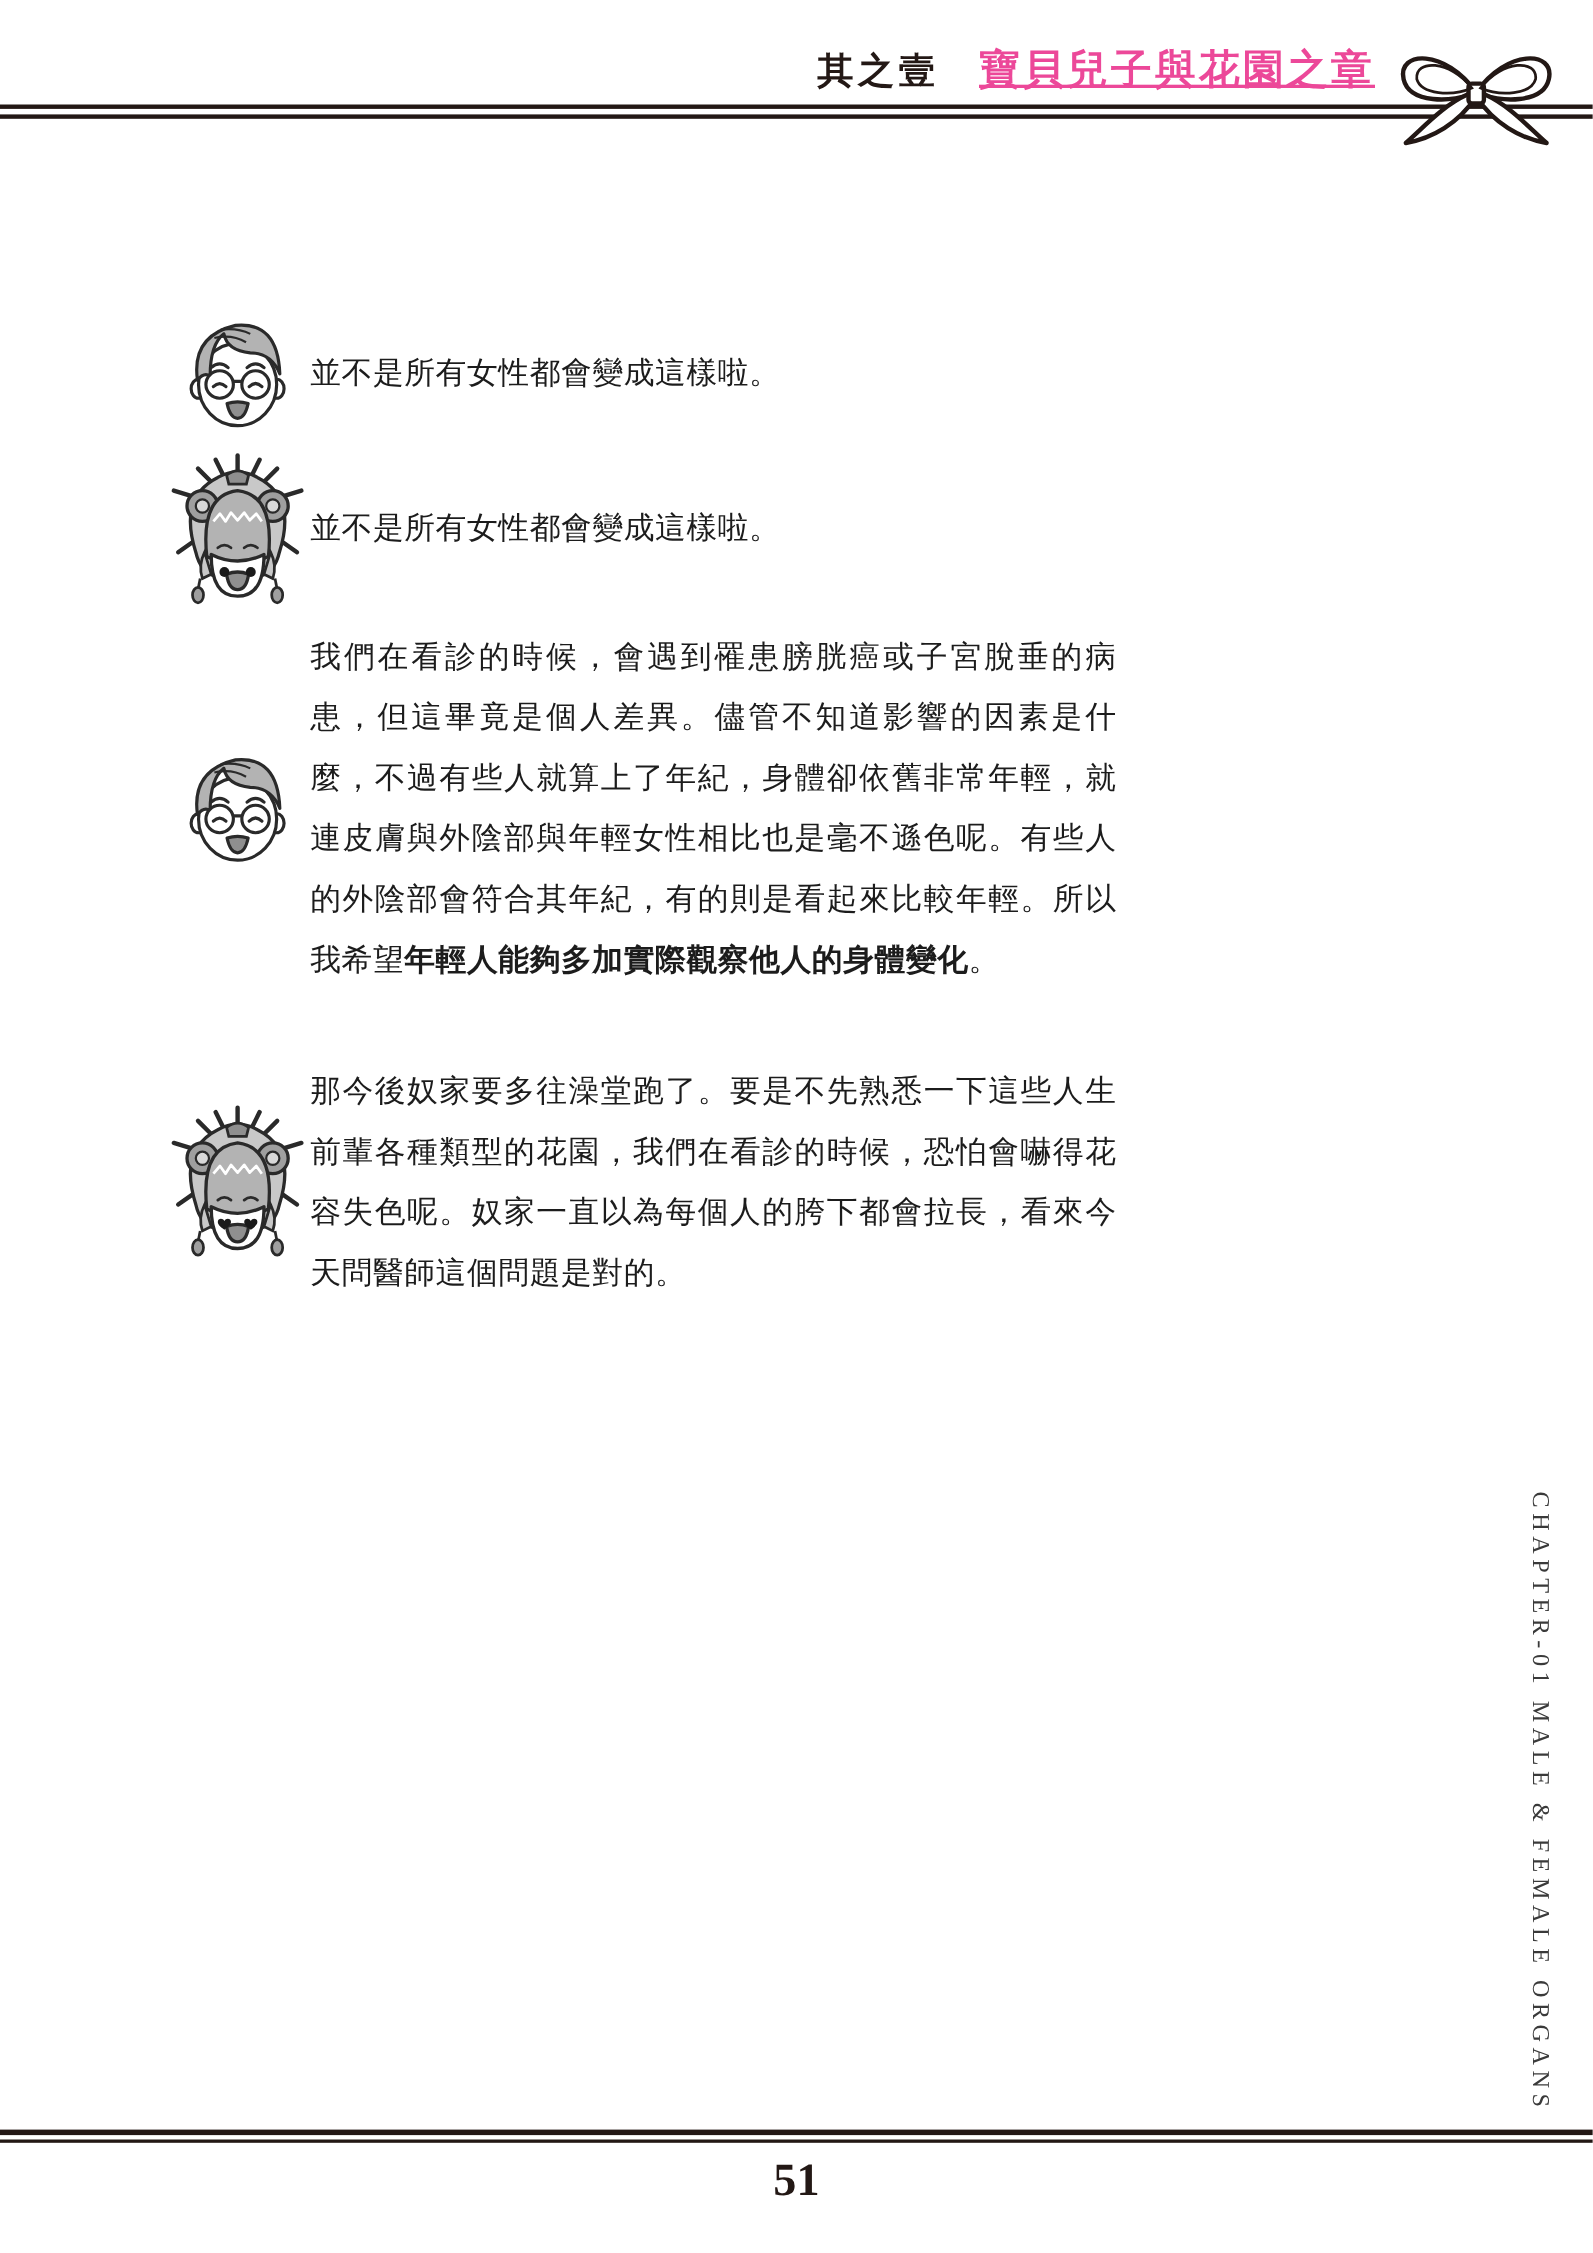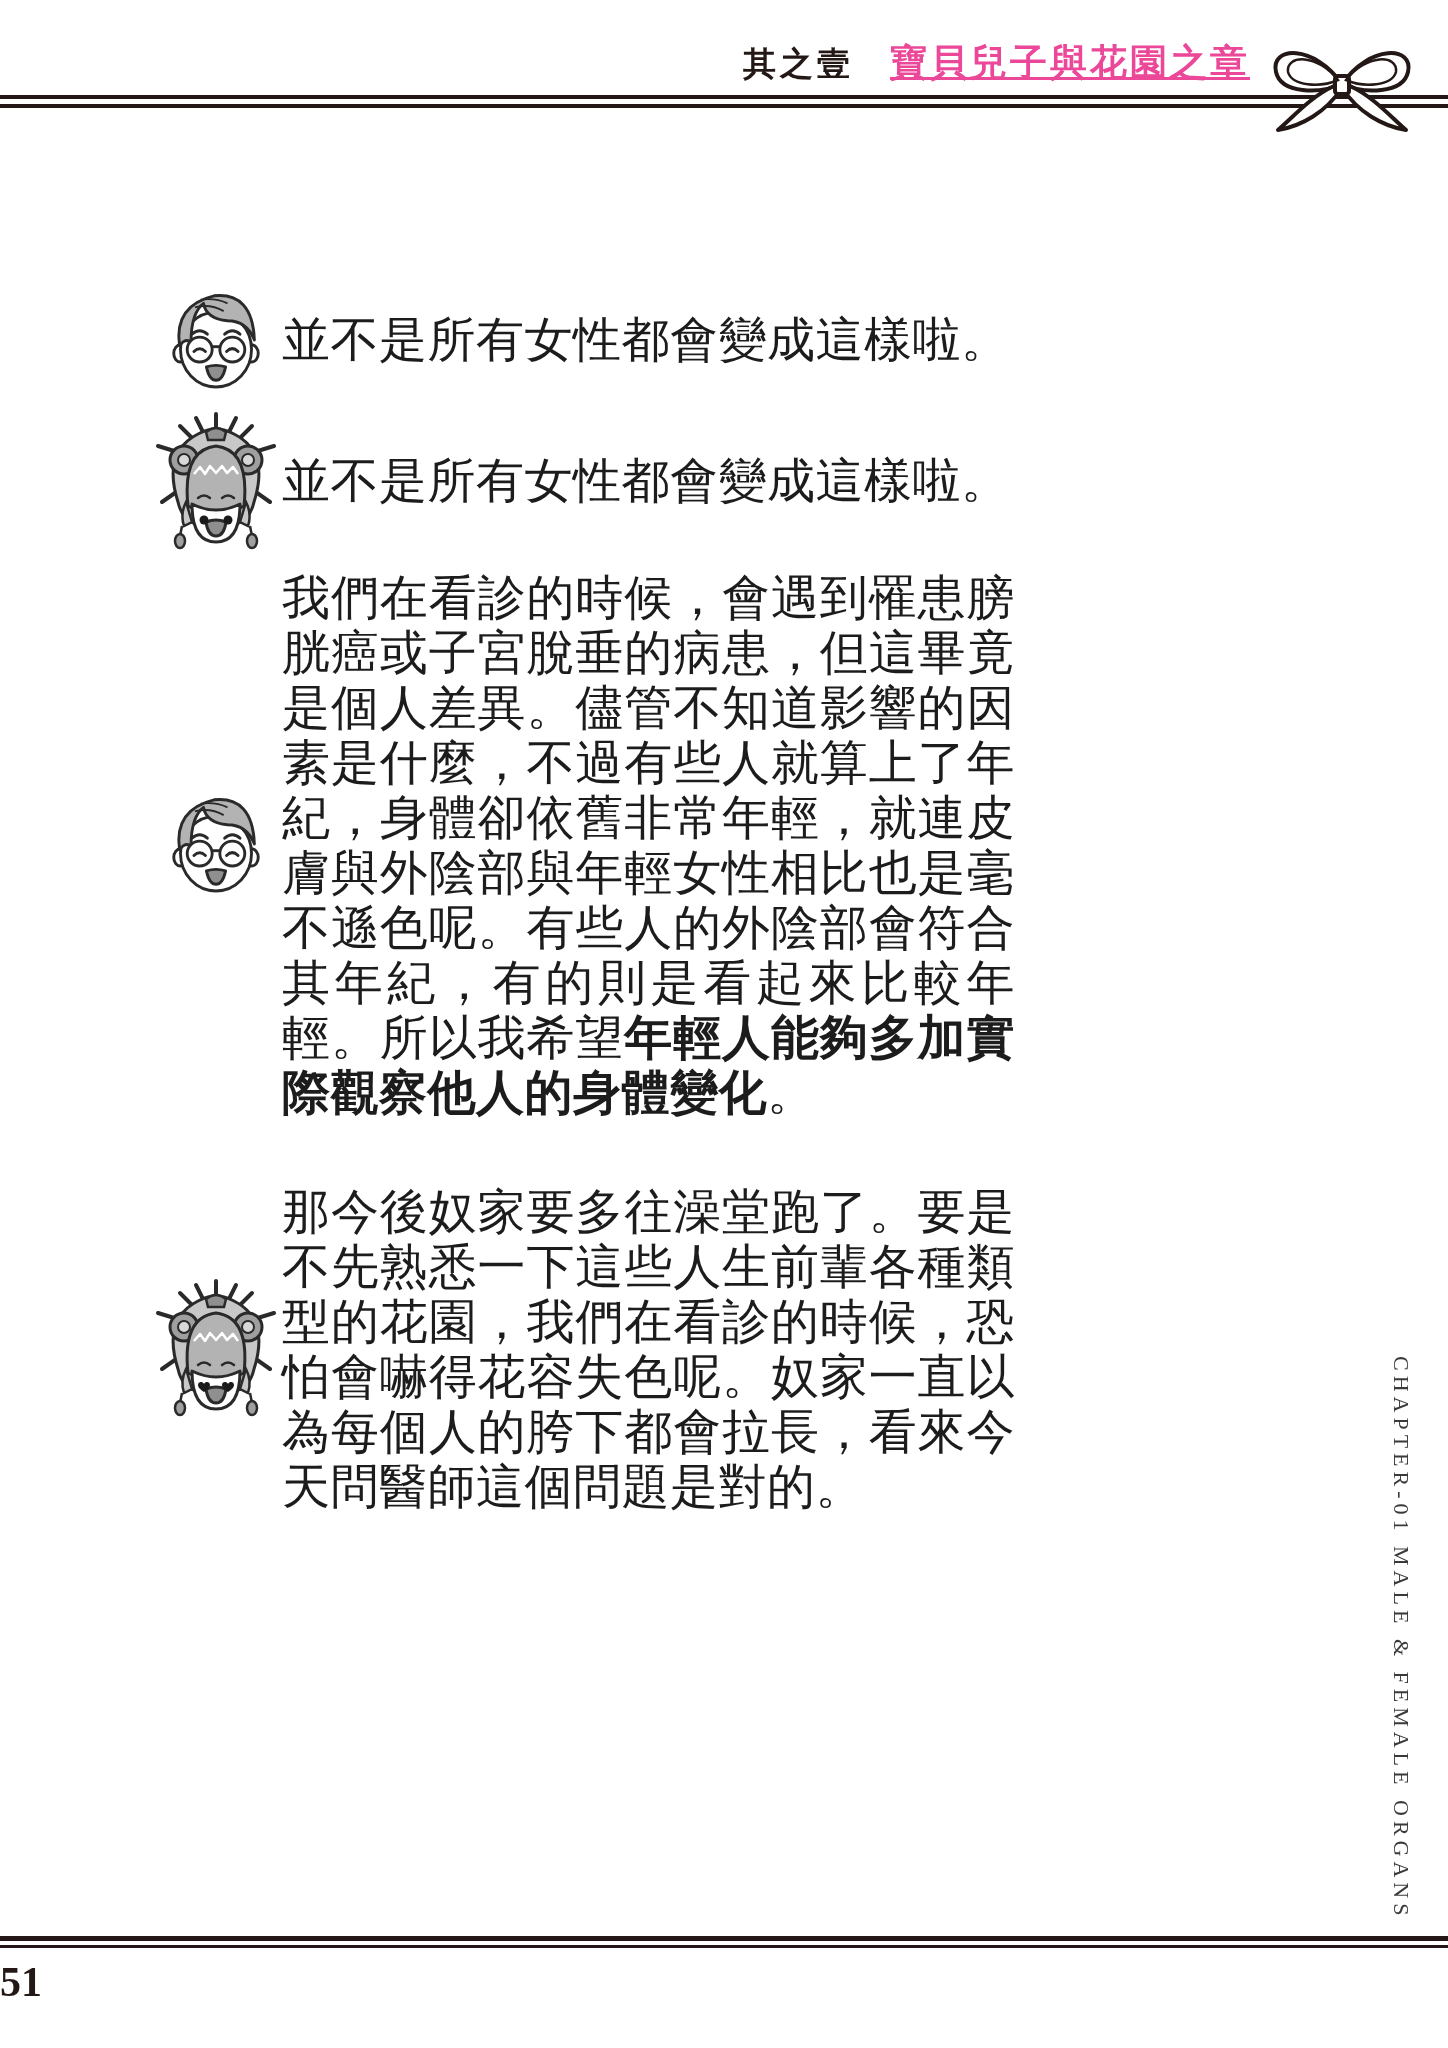--- a/index.html
+++ b/index.html
@@ -19,38 +19,38 @@
   .rule{position:absolute;left:0;width:1448px;box-sizing:border-box;
     border-top:4px solid #231815;border-bottom:4px solid #231815;}
   .rule-top{top:95px;height:13px;}
   .rule-bottom{top:1936px;height:12px;border-top-width:5px;border-bottom-width:3px;}
   .bow-wrap{position:absolute;top:30px;right:14px;width:178px;height:104px;z-index:5;}
   
   .dialogue{position:absolute;left:150px;top:286px;width:880px;}
   .dlg-row{display:flex;align-items:center;margin-bottom:14px;}
   .dlg-row.para{align-items:center;}
   .avatar-col{width:132px;flex:0 0 132px;display:flex;justify-content:center;}
-  .speech{font-size:48px;line-height:55px;color:#1c1c1c;letter-spacing:0.5px;}
+  .speech{font-size:28px;line-height:55px;color:#1c1c1c;letter-spacing:0.5px;}
   .speech.block{width:733px;text-align:justify;text-justify:inter-ideograph;}
   .speech b{font-family:"Liberation Sans","DejaVu Sans",sans-serif;font-weight:700;}
   .row-1{margin-bottom:18px;}
   .row-2{margin-bottom:16px;}
   .row-3{margin-bottom:60px;}
   .row-3 .speech,.row-4 .speech{margin-top:4px;}
   
   .side-caption{
     position:absolute;top:1356px;right:34px;
     writing-mode:vertical-rl;
     font-size:22px;letter-spacing:5px;color:#3a3a3a;
     font-family:"Liberation Serif","DejaVu Serif",serif;
     white-space:nowrap;
   }
   
   .page-number{
-    position:absolute;top:1958px;left:0;width:1448px;text-align:left;
+    position:absolute;top:1958px;left:0;width:1448px;text-align:center;
     font-size:42px;font-weight:700;color:#231815;
   }
   svg{display:block;}
   .defs-hidden{position:absolute;width:0;height:0;overflow:hidden;}
 </style>
 </head>
 <body>
 
 <svg class="defs-hidden" aria-hidden="true">
   <defs>

